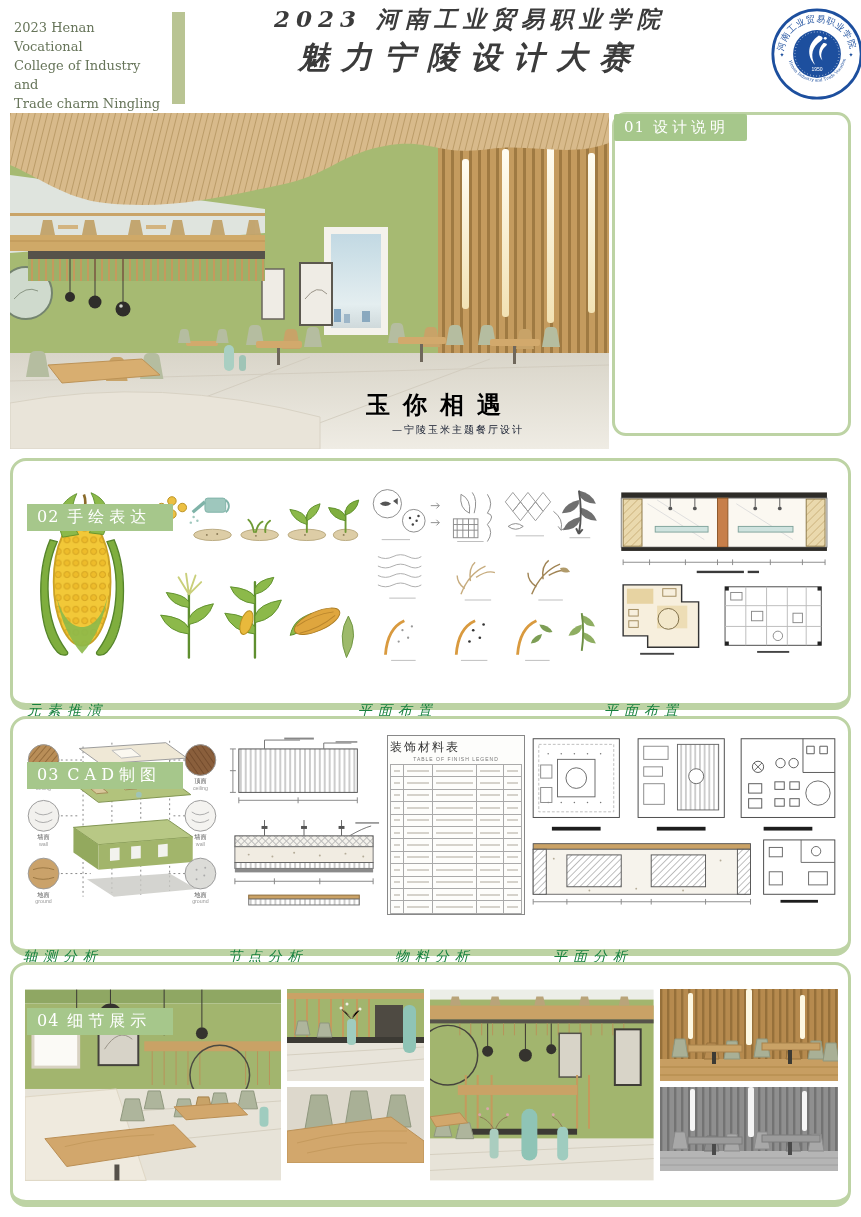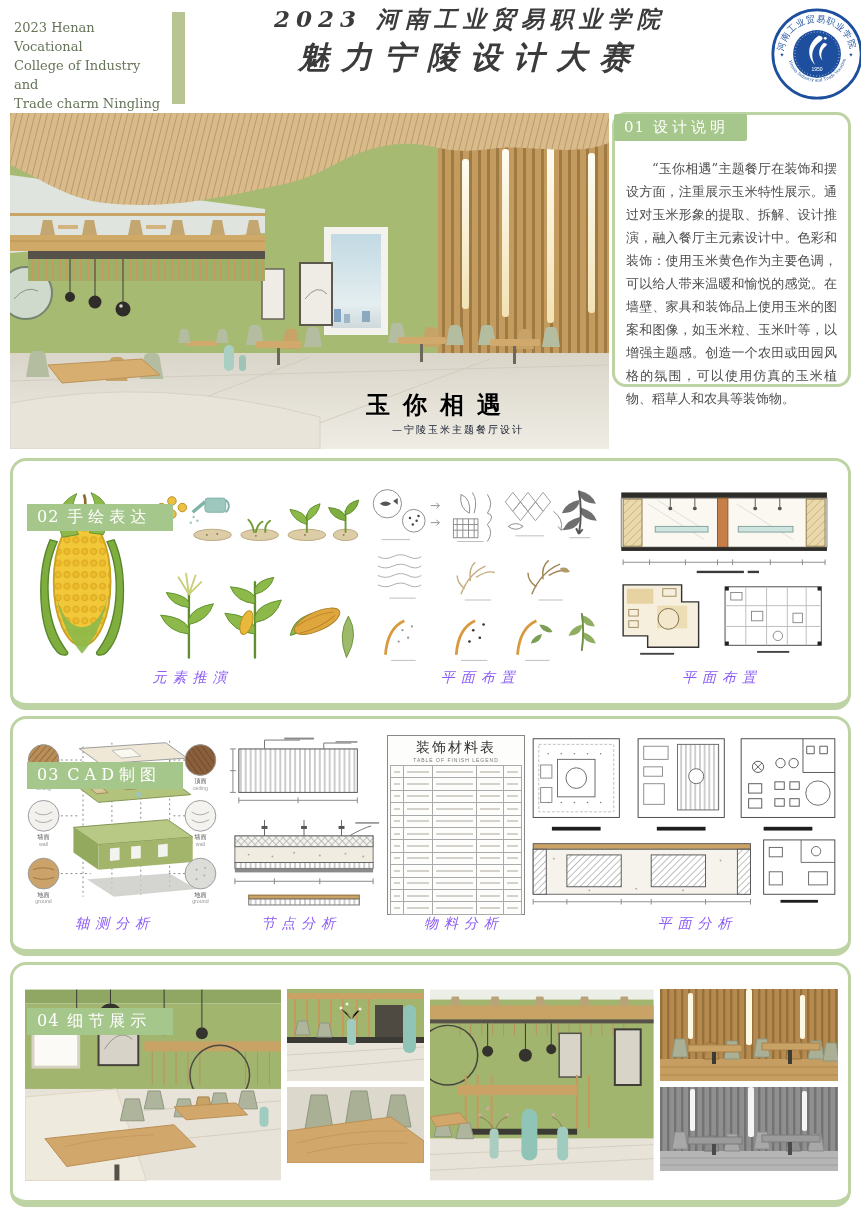--- a/index.html
+++ b/index.html
@@ -16,54 +16,54 @@
   .hdr-title .t2{font-size:31px;letter-spacing:12px;margin-top:2px;}
   .logo{position:absolute;right:18px;top:8px;width:92px;height:92px;}
 
   
   .hero{position:absolute;left:10px;top:113px;width:599px;height:336px;background:#a6ba72;overflow:hidden;}
   .hero-overlay{position:absolute;left:356px;bottom:12px;font-family:"DejaVu Serif",serif;}
   .ov-title{font-size:24px;font-weight:bold;letter-spacing:13px;color:#000000;text-shadow:0 1px 2px rgba(255,255,255,.45);}
   .ov-sub{font-size:10px;letter-spacing:2px;margin:2px 0 0 26px;color:#0f172a;}
 
   
-  .note{position:absolute;left:612px;top:112px;width:239px;height:275px;border:3px solid #bdd3a4;
+  .note{position:absolute;left:612px;top:112px;width:239px;height:324px;border:3px solid #bdd3a4;
     border-radius:14px;box-sizing:border-box;background:#fff;}
   .tabbox{display:inline-block;background:#a6c78b;color:#fff;font-family:"DejaVu Serif",serif;
     letter-spacing:4px;padding:4px 18px 4px 10px;margin-top:46px;}
   .note .tabbox{margin:-1px 0 0 -1px;font-size:15px;border-radius:2px;}
   .tabbox .num{margin-right:8px;letter-spacing:1px;}
   .note-body{padding:3px 11px 0 11px;font-family:"DejaVu Serif",serif;font-size:13px;line-height:23px;
     color:#4c4c4c;text-align:justify;text-indent:2em;}
 
   
   .sec{position:absolute;left:10px;width:841px;border:3px solid #bdd3a4;border-bottom-width:7px;
     border-radius:16px;box-sizing:border-box;background:#fff;}
   .sec .tabbox{position:absolute;top:-3px;left:14px;font-size:16px;letter-spacing:5px;padding:3px 22px 3px 10px;}
   #sec02{top:458px;height:252px;}
   #sec03{top:716px;height:240px;}
   #sec04{top:962px;height:245px;}
   .s2-row{display:flex;gap:2px;padding:22px 8px 0 14px;}
   .s2-labels{display:flex;padding:2px 8px 0 14px;}
-  .slabel{font-family:"DejaVu Serif",serif;font-style:italic;font-size:14px;letter-spacing:6px;color:#8b5cf6;text-align:center;}
+  .slabel{font-family:"DejaVu Serif",serif;font-style:italic;font-size:14px;letter-spacing:6px;color:#15803d;margin-top:33px;}
   .s2-labels .slabel:nth-child(1){width:332px;}
   .s2-labels .slabel:nth-child(2){width:247px;}
   .s2-labels .slabel:nth-child(3){width:237px;}
   .s3-row{display:flex;gap:4px;padding:16px 6px 0 10px;}
   .s3-labels{display:flex;gap:20px;padding:0 6px 0 10px;}
   .s3-labels .slabel:nth-child(1){width:198px;}
   .s3-labels .slabel:nth-child(2){width:158px;}
   .s3-labels .slabel:nth-child(3){width:148px;}
   .s3-labels .slabel:nth-child(4){width:310px;}
   .s4-row{display:flex;gap:6px;padding:24px 10px 0 12px;}
   .pcol{display:flex;flex-direction:column;gap:6px;}
 
   
   .mtable{width:138px;border:1px solid #888;padding:3px 2px;box-sizing:border-box;background:#fdfdfb;height:180px;}
-  .mt-title{font-size:14px;text-align:center;color:#333;letter-spacing:2px;font-family:Liberation Mono, monospace;}
+  .mt-title{font-size:12px;color:#333;letter-spacing:2px;font-family:Liberation Mono, monospace;}
   .mt-sub{font-size:5px;text-align:center;color:#777;letter-spacing:1px;}
   .mtable table{width:100%;border-collapse:collapse;margin-top:2px;}
   .mtable td{border:0.5px solid #aaa;height:11.4px;padding:0;}
   .mtable td::after{content:"";display:block;height:2px;margin:0 3px;background:#d5d2cb;}
   .mtable td:nth-child(1){width:10%;} .mtable td:nth-child(2){width:22%;}
   .mtable td:nth-child(3){width:34%;} .mtable td:nth-child(4){width:20%;}
   .mtable td:nth-child(5){width:14%;}
   .axlbl{font-size:6.5px;fill:#555;}
   .axlbl2{font-size:5.5px;fill:#999;}
 </style>
@@ -236,21 +236,20 @@
     <div class="hero-overlay">
       <div class="ov-title">玉你相遇</div>
       <div class="ov-sub">—宁陵玉米主题餐厅设计</div>
     </div>
   </div>
 
   <aside class="note">
     <div class="tabbox">
       <span class="num">01</span><span>设计说明</span>
     </div>
-    <p class="note-body">“玉你相遇”主题餐厅在装饰和摆设方面，注重展示玉米特性展示。通过对玉米形象的提取、拆解、设计推演，融入餐厅主元素设计中。色彩和装饰：使用玉米黄色作为主要色调，可以给人带来温暖和愉悦的感觉。在墙壁、家具和装饰品上使用玉米的图案和图像，如玉米粒、玉米叶等，以增强主题感。创造一个农田或田园风格的氛围，可以使用仿真的玉米植物、稻草人和农具等装饰物。</p>
   </aside>
 
   <section class="sec" id="sec02">
     <div class="tabbox">
       <span class="num">02</span><span>手绘表达</span>
     </div>
     <div class="s2-row">
       <svg width="116" height="184" viewBox="0 0 130 195">
         <defs>
           <pattern id="cp-k" width="10" height="13" patternUnits="userSpaceOnUse">

